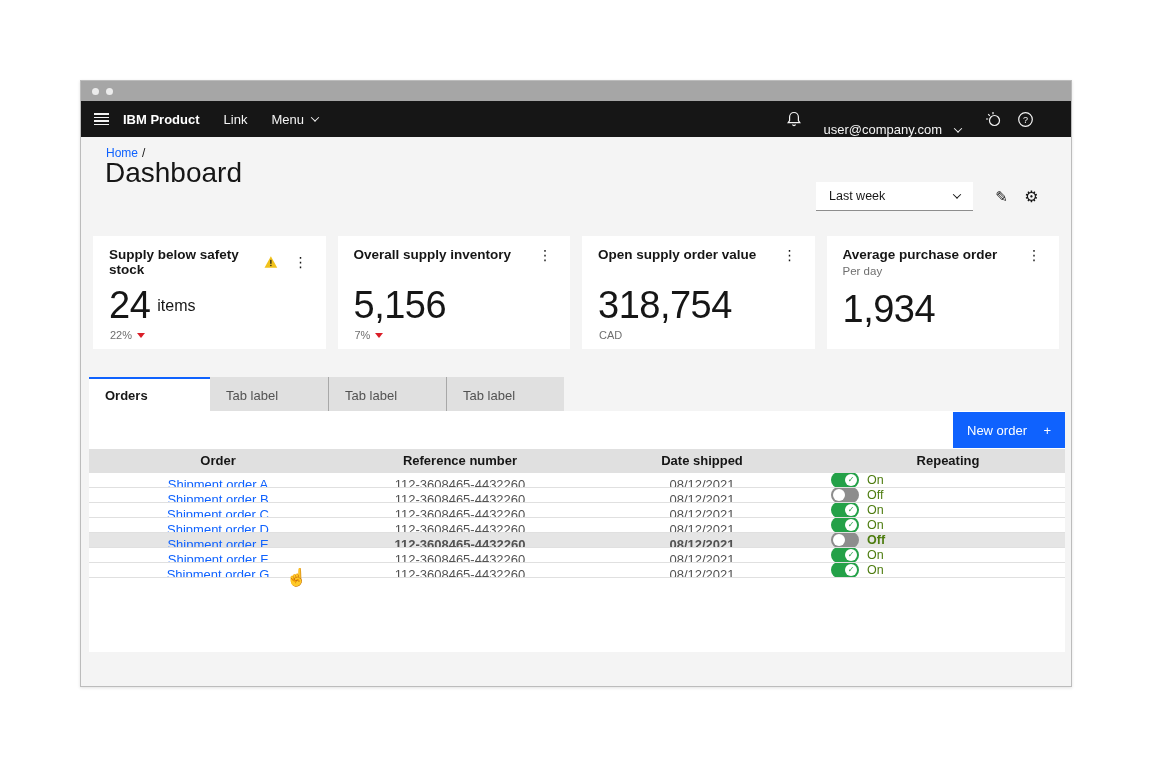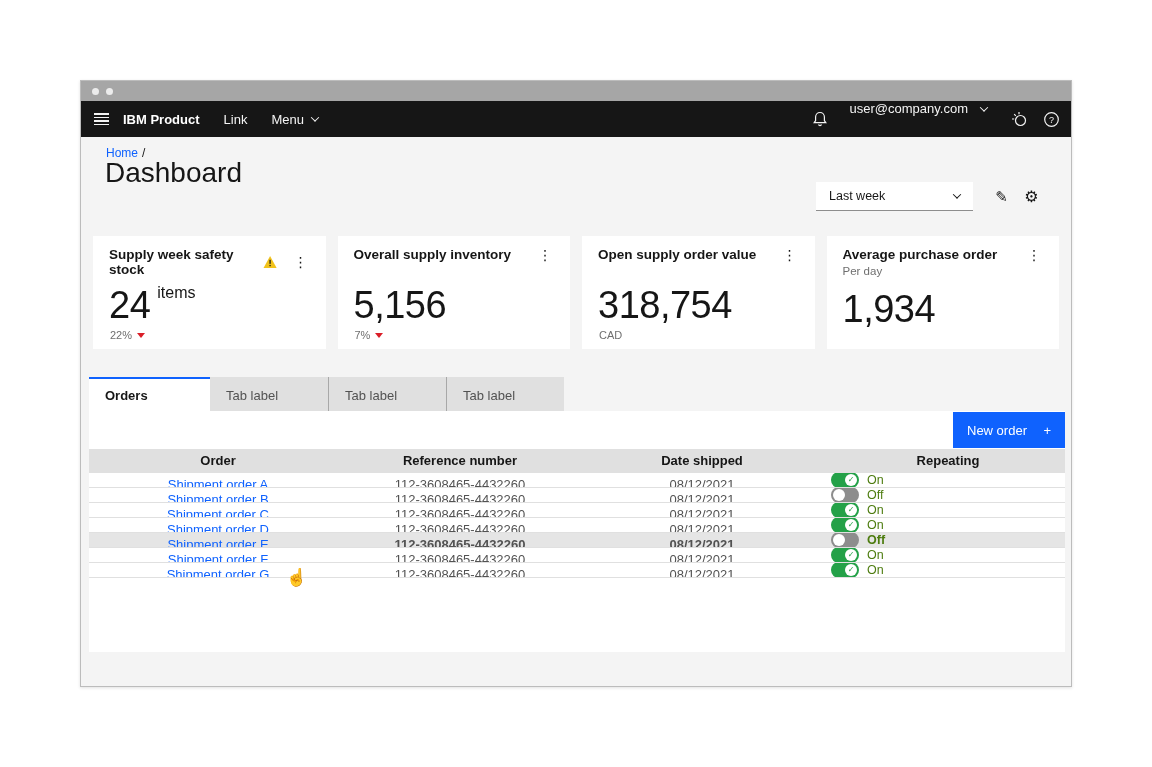--- a/index.html
+++ b/index.html
@@ -11,21 +11,21 @@
   .chrome .dot { width:7px; height:7px; border-radius:50%; background:#ececec; }
 
   
   .appbar { height:36px; background:#161616; display:flex; align-items:center; color:#f4f4f4; font-size:13px; }
   .appbar .hamburger { width:40px; height:36px; display:flex; align-items:center; justify-content:center; cursor:pointer; }
   .hamburger .lines { width:15px; display:flex; flex-direction:column; gap:2px; }
   .hamburger .lines span { display:block; height:1.5px; background:#f4f4f4; }
   .appbar .product { font-weight:bold; color:#ffffff; margin:0 24px 0 2px; }
   .appbar .navitem { margin-right:24px; display:flex; align-items:center; gap:8px; cursor:pointer; }
   .chev { width:6px; height:6px; border-right:1.3px solid currentColor; border-bottom:1.3px solid currentColor; transform:rotate(45deg) translate(-1px,-1px); display:inline-block; }
-  .appbar .right { margin-left:auto; display:flex; align-items:flex-start; padding-right:4px; }
+  .appbar .right { margin-left:auto; display:flex; align-items:flex-end; padding-right:30px; }
   .appbar .right .iconbtn { width:32px; height:36px; display:flex; align-items:center; justify-content:center; cursor:pointer; }
   .appbar .usermenu { display:flex; align-items:center; gap:13px; margin:0 16px 0 14px; cursor:pointer; }
 
   
   .breadcrumb { position:absolute; left:25px; top:65px; font-size:12px; }
   .breadcrumb a { color:#0f62fe; text-decoration:none; cursor:pointer; }
   .breadcrumb .sep { color:#161616; margin-left:4px; }
   .page-title { position:absolute; left:24px; top:76px; font-size:28px; line-height:32px; font-weight:400; color:#161616; }
   .page-desc { position:absolute; left:25px; top:109px; font-size:13.5px; color:#161616; }
 
@@ -37,21 +37,21 @@
 
   
   .cards { position:absolute; left:12px; right:12px; top:155px; height:113px; display:flex; gap:12px; }
   .card { flex:1 1 0; background:#ffffff; padding:11px 16px 0 16px; position:relative; }
   .card .title-row { display:flex; align-items:center; }
   .card .card-title { font-size:13.5px; font-weight:bold; color:#161616; }
   .card .title-row .spacer { margin-left:auto; }
   .card .subtitle { font-size:11.5px; color:#6f6f6f; margin-top:3px; }
   .kebab { font-size:14px; color:#161616; line-height:14px; cursor:pointer; padding:0 2px; margin-left:14px; }
   .warn { width:15px; height:14px; margin-left:auto; }
-  .value-row { display:flex; align-items:flex-start; gap:7px; position:absolute; left:16px; top:48px; }
+  .value-row { display:flex; align-items:center; gap:7px; position:absolute; left:16px; top:48px; }
   .card.with-sub .value-row { top:52px; }
   .big-num { font-size:38px; font-weight:300; letter-spacing:-.5px; color:#161616; }
   .unit-inline { font-size:16px; color:#161616; }
   .trend { position:absolute; left:17px; top:93px; font-size:11px; color:#6f6f6f; display:flex; align-items:center; gap:5px; }
   .caret-down { width:0; height:0; border-left:4px solid transparent; border-right:4px solid transparent; border-top:5px solid #da1e28; display:inline-block; }
 
   
   .tabs { position:absolute; left:8px; top:296px; display:flex; height:34px; }
   .tab { width:118px; background:#e0e0e0; color:#525252; font-size:13px; display:flex; align-items:flex-end; padding:0 0 8px 16px; cursor:pointer; border-left:1px solid #a8a8a8; }
   .tab.active { width:121px; background:#ffffff; color:#161616; font-weight:bold; border-top:2px solid #0f62fe; border-left:none; }
@@ -146,21 +146,21 @@
       <span>Last week</span>
       <span class="chev"></span>
     </div>
     <span class="ghost-icon edit">✎</span>
     <span class="ghost-icon">⚙</span>
   </div>
 
   <div class="cards">
     <div class="card">
       <div class="title-row">
-        <span class="card-title">Supply week safety stock</span>
+        <span class="card-title">Supply below safety stock</span>
         <svg class="warn" viewBox="0 0 16 15">
             <path d="M8 0.8 15.4 14.2 H0.6 Z" fill="#f1c21b"></path>
             <rect x="7.3" y="5" width="1.4" height="4.6" fill="#161616"></rect>
             <rect x="7.3" y="10.8" width="1.4" height="1.5" fill="#161616"></rect>
           </svg>
         <span class="kebab">⋮</span>
       </div>
       <div class="value-row">
         <span class="big-num">24</span>
         <span class="unit-inline">items</span>

